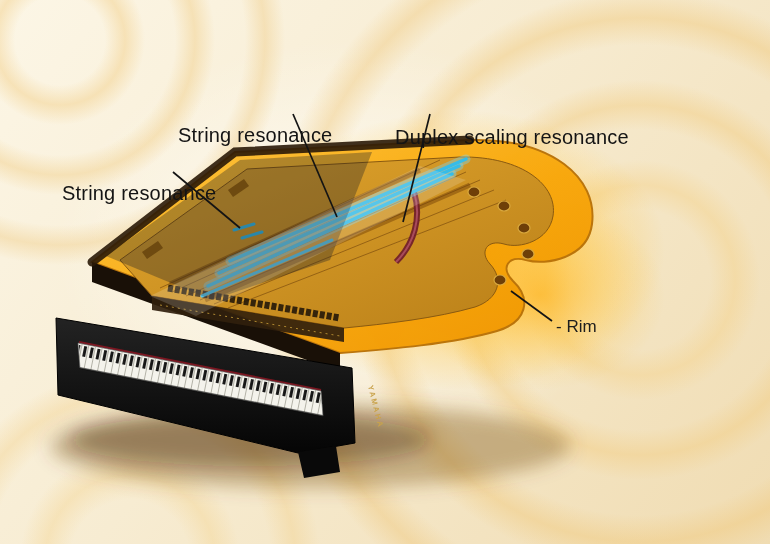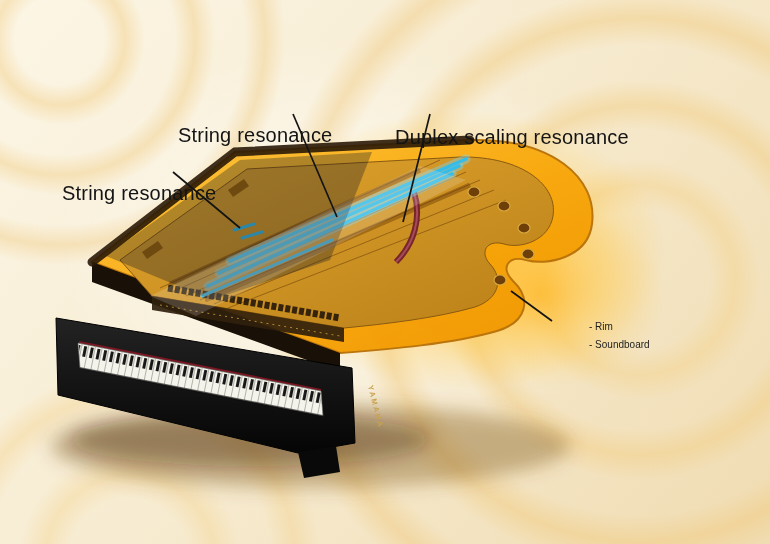--- a/index.html
+++ b/index.html
@@ -37,23 +37,22 @@
     font-weight:400;font-size:20px;line-height:1.1;color:#141414;
     letter-spacing:0.2px;
     margin-top:36px;
   }
   #lbl-string{left:178px;top:88px;}
   #lbl-duplex{left:395px;top:90px;}
   #lbl-damper{left:62px;top:146px;}
   .body-group{position:absolute;left:556px;top:311px;}
   .body-group .label{position:static;}
   .body-group .sub{
-    font-weight:400;font-size:10px;color:#1d1d1d;line-height:18px;
+    font-weight:400;font-size:17px;color:#1d1d1d;line-height:18px;
     white-space:nowrap;
-    margin-left:33px;
   }
   .body-group .sub:first-of-type{margin-top:7px;}
 </style>
 </head>
 <body>
 
 <div class="stage">
 
   <svg width="770" height="544" viewBox="0 0 770 544">
     <defs>
@@ -191,16 +190,15 @@
   </svg>
 
   <div class="label" id="lbl-string">String resonance</div>
 
   <div class="label" id="lbl-duplex">Duplex scaling resonance</div>
 
   <div class="label" id="lbl-damper">String resonance</div>
 
   <div class="body-group">
     <div class="sub">- Rim</div>
-    <div class="sub">- Soundboard</div>
   </div>
 
 </div>
 
 </body></html>

